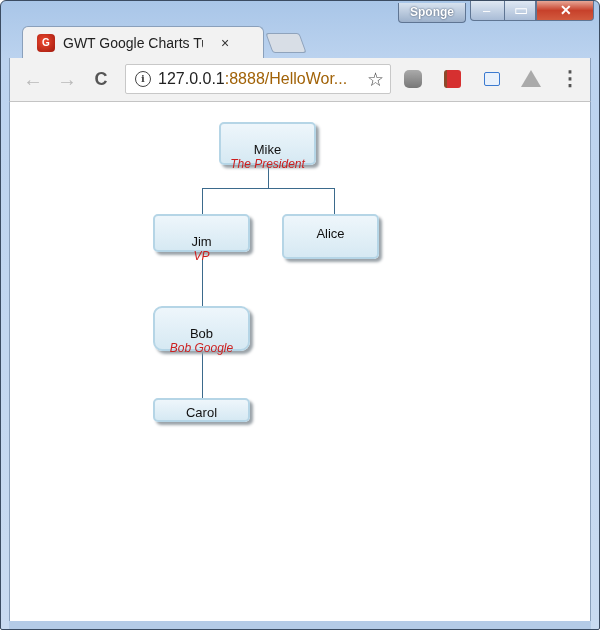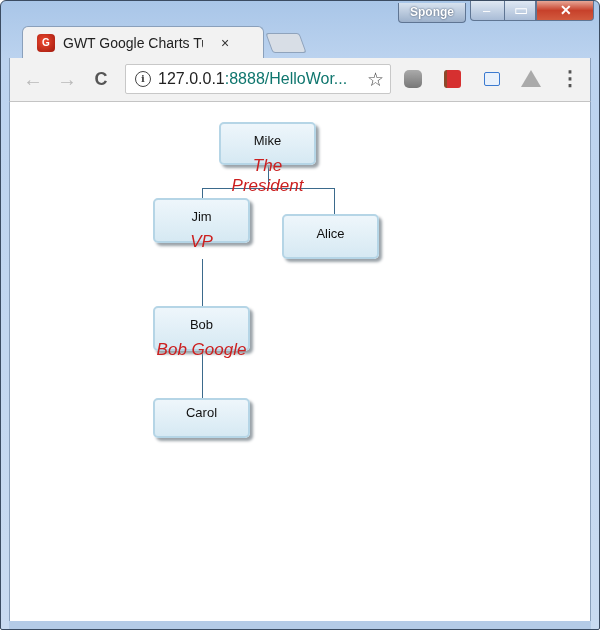--- a/index.html
+++ b/index.html
@@ -16,28 +16,28 @@
   .favicon{width:18px;height:18px;border-radius:4px;background:radial-gradient(circle at 40% 40%,#ef4a31,#a0180c);color:#fff;font-size:10px;font-weight:bold;text-align:center;line-height:18px;margin-right:8px;}
   .tab-title{font-size:14px;color:#222;width:140px;white-space:nowrap;overflow:hidden;}
   .tab-close{font-size:14px;color:#333;margin-left:18px;cursor:pointer;}
   .newtab{position:absolute;left:268px;top:32px;width:32px;height:18px;background:#d8dee6;border:1px solid #8fa3bc;border-radius:3px;transform:skewX(20deg);}
   .toolbar{position:absolute;left:8px;top:57px;width:582px;height:44px;background:#f2f2f2;border-left:1px solid #8aa0bb;border-right:1px solid #8aa0bb;border-bottom:1px solid #c4c4c4;box-sizing:border-box;}
   .nav{position:absolute;top:10px;font-size:20px;color:#b9b9b9;width:22px;text-align:center;line-height:22px;cursor:pointer;}
   .nav.reload{color:#555;}
   .omni{position:absolute;left:115px;top:6px;width:266px;height:30px;background:#fff;border:1px solid #c8c8c8;border-radius:2px;box-sizing:border-box;display:flex;align-items:center;}
   .info{width:14px;height:14px;border:1.5px solid #444;border-radius:50%;font-size:10px;font-weight:bold;text-align:center;line-height:14px;color:#444;margin-left:9px;margin-right:7px;font-family:"DejaVu Serif",serif;}
   .url{font-size:16px;color:#222;white-space:nowrap;}
-  .url .dim{color:#0f766e;}
+  .url .dim{color:#a16207;}
   .star{position:absolute;right:6px;top:3px;font-size:19px;color:#444;}
   .ext{position:absolute;top:12px;width:18px;height:18px;border-radius:3px;}
   .content{position:absolute;left:8px;top:101px;width:582px;height:520px;background:#fff;border:1px solid #8aa0bb;border-top:none;box-sizing:border-box;}
   .bottom{position:absolute;left:8px;top:620px;width:582px;height:8px;background:#b4cbe6;}
   .node{position:absolute;width:97px;background:linear-gradient(#eef6fb,#d6e9f3);border:2px solid #b5d5e6;border-radius:5px;box-shadow:3px 3px 3px #9aa2a8;box-sizing:border-box;text-align:center;font-size:13px;color:#111;cursor:pointer;}
-  .node .name{display:block;margin-top:9px;}
-  .node .title{display:block;color:#cc1f1f;font-style:italic;font-size:17px;margin-top:8px;}
+  .node .name{display:block;margin-top:18px;}
+  .node .title{display:block;color:#cc1f1f;font-style:italic;font-size:12px;margin-top:0;}
   .line{position:absolute;background:#3b6a8c;}
 </style>
 </head>
 <body>
 
 <div class="frame">
   <div class="profile">Sponge</div>
   <div class="wb min">
       <span class="g" style="left:12px;top:2px;font-size:13px;">‒</span>
     </div>
@@ -80,30 +80,30 @@
       <div class="line" style="left:192px;top:86px;width:132px;height:1px;"></div>
       <div class="line" style="left:192px;top:86px;width:1px;height:26px;"></div>
       <div class="line" style="left:324px;top:86px;width:1px;height:26px;"></div>
       <div class="line" style="left:192px;top:157px;width:1px;height:47px;"></div>
       <div class="line" style="left:192px;top:249px;width:1px;height:47px;"></div>
 
       <div class="node" style="left:209px;top:20px;height:43px;">
         <span class="name">Mike</span>
         <span class="title">The President</span>
       </div>
-      <div class="node" style="left:143px;top:96px;height:45px;">
+      <div class="node" style="left:143px;top:112px;height:38px;">
         <span class="name">Jim</span>
         <span class="title">VP</span>
       </div>
       <div class="node" style="left:272px;top:112px;height:45px;line-height:36px;">
         <span>Alice</span>
       </div>
-      <div class="node" style="left:143px;top:204px;height:45px;">
+      <div class="node" style="left:143px;top:204px;height:45px;border-radius:9px;">
         <span class="name">Bob</span>
         <span class="title">Bob Google</span>
       </div>
-      <div class="node" style="left:143px;top:296px;height:40px;line-height:26px;">
+      <div class="node" style="left:143px;top:296px;height:24px;line-height:26px;">
         <span>Carol</span>
       </div>
     </div>
   </div>
   <div class="bottom"></div>
 </div>
 
 </body></html>

